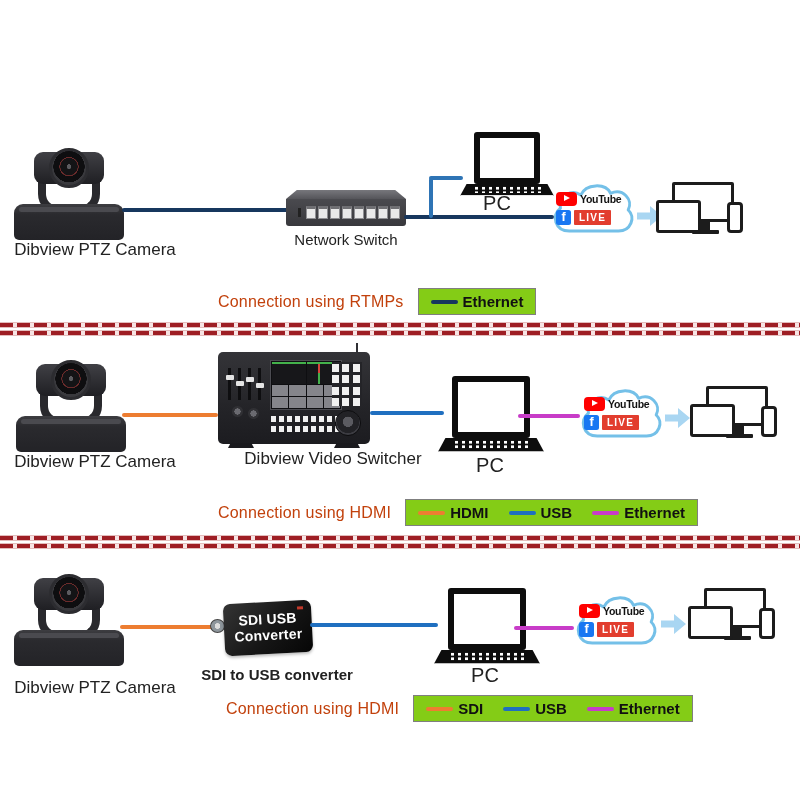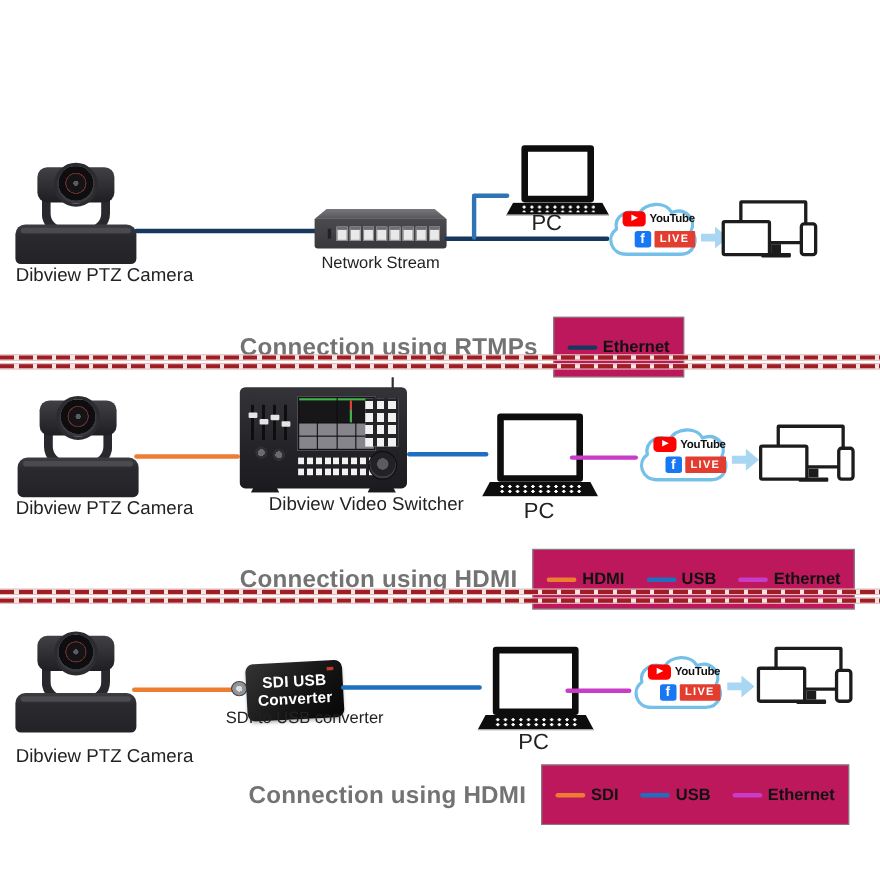--- a/index.html
+++ b/index.html
@@ -61,21 +61,21 @@
   .laptop.small .deck { width:94px; height:14px; }
   .laptop.large .deck { width:106px; height:16px; }
   .laptop .deck::after { content:""; position:absolute; left:14%; right:14%; top:2px; bottom:5px;
                   background:radial-gradient(circle, #fff 34%, transparent 36%) 0 0/7px 4.5px repeat; }
   .laptop .deck::before { content:""; position:absolute; left:0; right:0; bottom:0; height:3px; background:#e8e8e8; }
 
   
   .cloud { position:absolute; }
   .cloud svg { display:block; }
   .cloud-content { position:absolute; left:8%; right:6%; top:22%; display:flex;
-                   flex-direction:column; align-items:flex-end; gap:4px; }
+                   flex-direction:column; align-items:flex-start; gap:4px; }
   .cloud-row { display:flex; align-items:center; gap:3px; }
   .yt-badge { position:relative; width:21px; height:14px; background:#f00; border-radius:4px; }
   .yt-badge::after { content:""; position:absolute; left:8px; top:3.5px; border-left:6px solid #fff;
                      border-top:3.5px solid transparent; border-bottom:3.5px solid transparent; }
   .yt-text { font-size:10.5px; font-weight:bold; color:#111; letter-spacing:-0.3px; }
   .fb-badge { width:15px; height:15px; border-radius:2.5px; background:#1877f2; color:#fff;
               font-weight:bold; font-size:12.5px; display:flex; align-items:flex-end; justify-content:center; line-height:1.05; }
   .live-badge { background:#e23d2e; color:#fff; font-weight:bold; font-size:10px;
                 letter-spacing:1.2px; padding:2px 5px; border-radius:1px; }
 
@@ -135,23 +135,23 @@
           background:linear-gradient(135deg,#343434 0%,#161616 55%,#060606 100%);
           display:flex; flex-direction:column; align-items:center; justify-content:center;
           color:#fff; font-weight:bold; font-size:14px; line-height:1.12; letter-spacing:.2px;
           box-shadow:0 2px 3px rgba(0,0,0,.25); }
   .conv::after { content:""; position:absolute; top:6px; right:8px; width:6px; height:3px; background:#c0392b; }
   .bnc { position:absolute; width:15px; height:14px; border-radius:50%;
          background:radial-gradient(circle,#ddd 0 30%,#8e969c 32% 70%,#5c646a 72% 100%); border:1px solid #444; }
 
   
   .caption-row { position:absolute; display:flex; align-items:center; gap:14px; }
-  .caption { font-weight:bold; font-size:22px; color:#737373; letter-spacing:.2px; white-space:nowrap; }
+  .caption { font-weight:normal; font-size:16px; color:#c2410c; letter-spacing:.2px; white-space:nowrap; }
   .legend-box { display:flex; align-items:center; gap:20px; border:1.5px solid #7f7f7f;
-                background:#be185d; padding:18px 12px; }
+                background:#84cc16; padding:4px 12px; }
   .legend-item { display:flex; align-items:center; gap:5px; }
   .legend-swatch { width:27px; height:4px; border-radius:2px; }
   .legend-label { font-weight:bold; font-size:15px; color:#111; white-space:nowrap; }
 
   
   .divider { position:absolute; left:0; width:800px; height:16px; }
   .divider i { display:block; height:6px; margin-bottom:2px;
        background:repeating-linear-gradient(90deg,#9e1e24 0 13px,#f6e3e3 13px 17px);
        border-top:1px solid #e3bcbc; border-bottom:1px solid #e3bcbc; }
 </style>
@@ -179,21 +179,21 @@
         <i></i>
           <i></i>
           <i></i>
           <i></i>
           <i></i>
           <i></i>
           <i></i>
           <i></i>
       </div>
     </div>
-    <div class="lbl small" style="left:284px;top:231px;width:124px;">Network Stream</div>
+    <div class="lbl small" style="left:284px;top:231px;width:124px;">Network Switch</div>
 
     <div class="h-line" style="left: 404px; top: 215px; width: 150px; background: rgb(23, 55, 94);"></div>
     <div class="v-line" style="left: 429px; top: 178px; height: 40px; background: rgb(46, 116, 181);"></div>
     <div class="h-line" style="left: 429px; top: 176px; width: 34px; background: rgb(46, 116, 181);"></div>
 
     <div class="laptop small" style="left:460px;top:132px;">
       <div class="screen"></div>
       <div class="deck"></div>
     </div>
     <div class="lbl bold" style="left:465px;top:192px;width:64px;">PC</div>
@@ -353,21 +353,21 @@
     </div>
     <div class="lbl" style="left:6px;top:678px;width:178px;">Dibview PTZ Camera</div>
 
     <div class="h-line" style="left: 120px; top: 625px; width: 94px; background: rgb(237, 125, 49);"></div>
 
     <div class="bnc" style="left:210px;top:619px;"></div>
     <div class="conv" style="left:224px;top:602px;">
       <span>SDI USB</span>
       <span>Converter</span>
     </div>
-    <div class="lbl small" style="left:196px;top:644px;width:162px;">SDI to USB converter</div>
+    <div class="lbl small" style="left:196px;top:666px;width:162px;font-weight:bold;">SDI to USB converter</div>
 
     <div class="h-line" style="left: 310px; top: 623px; width: 128px; background: rgb(31, 111, 192);"></div>
 
     <div class="laptop large" style="left:434px;top:588px;">
       <div class="screen"></div>
       <div class="deck"></div>
     </div>
     <div class="lbl bold" style="left:453px;top:664px;width:64px;">PC</div>
 
     <div class="h-line" style="left: 514px; top: 626px; width: 60px; background: rgb(200, 60, 200);"></div>

